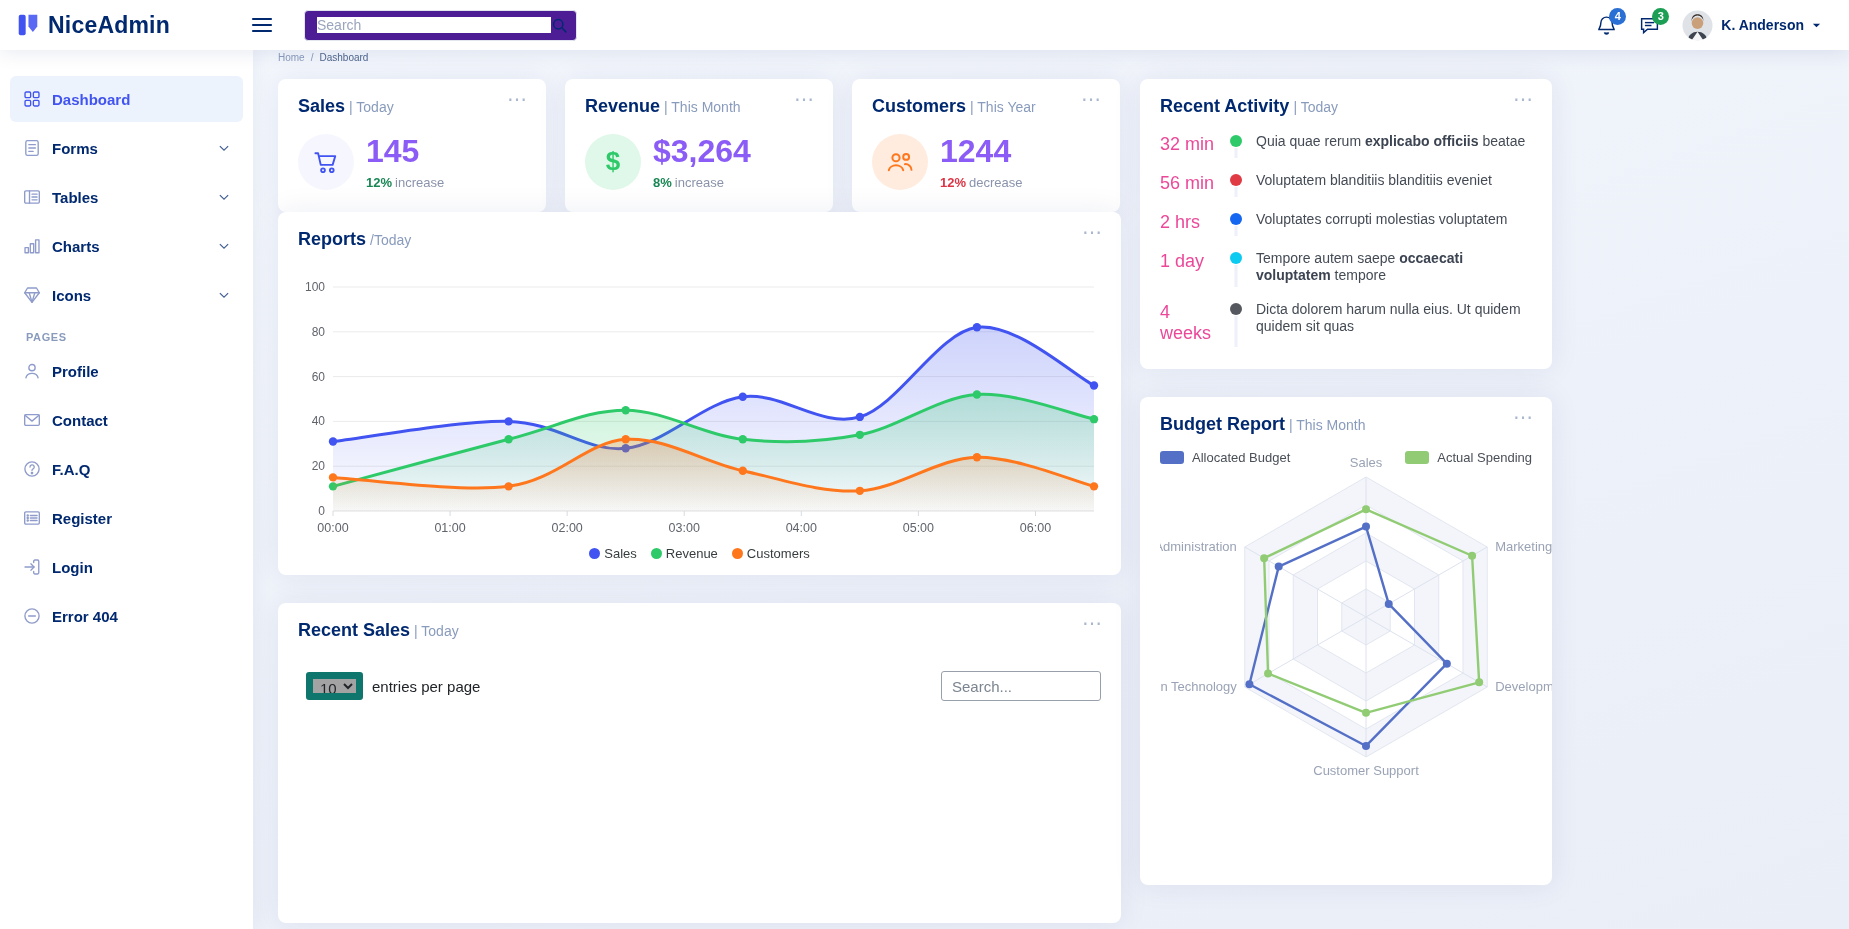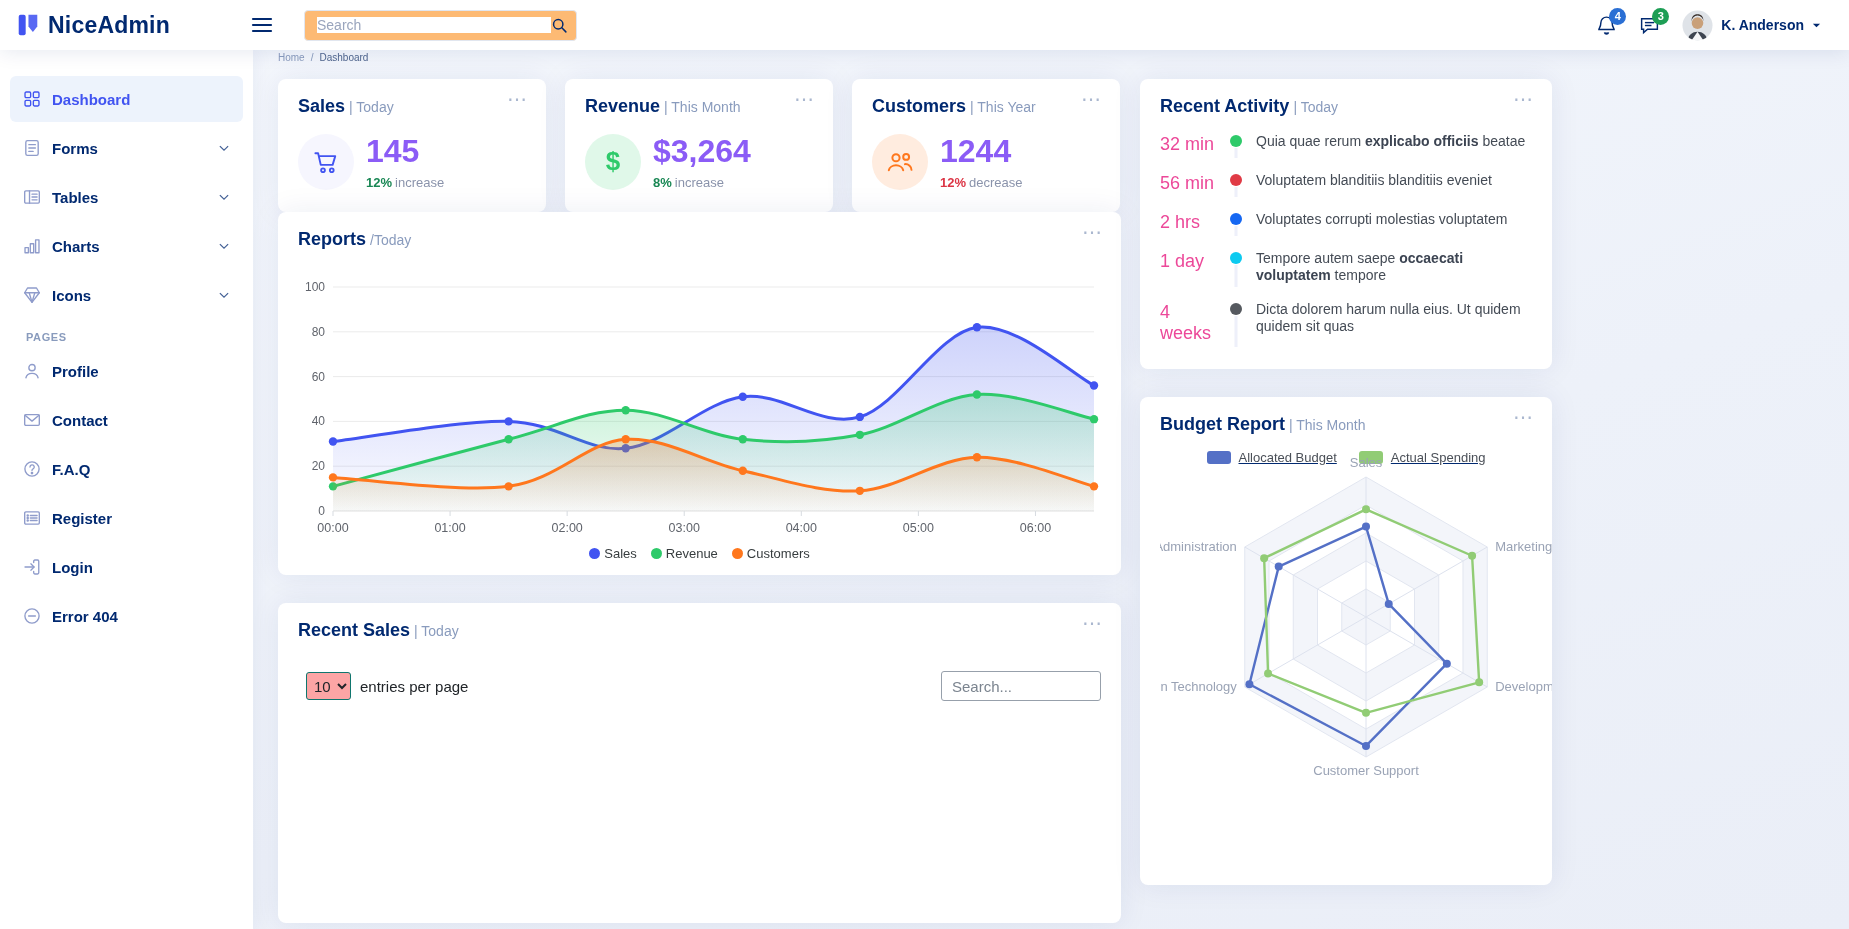--- a/index.html
+++ b/index.html
@@ -9,21 +9,21 @@
     background: linear-gradient(160deg,#f5f8fd 0%, #edf1f9 60%, #eaeef7 100%);
     color:#012970;
   }
   
   header{ position:fixed; top:0; left:0; right:0; height:50px; background:#fff;
     box-shadow:0 2px 20px rgba(1,41,112,.10); display:flex; align-items:center; z-index:20; }
   .logo{ display:flex; align-items:center; gap:7px; width:238px; padding-left:15px; cursor:pointer; }
   .logo span{ font-size:23px; font-weight:bold; color:#012970; letter-spacing:.2px; }
   .hamburger{ cursor:pointer; margin-left:12px; display:flex; }
   .searchbar{ margin-left:30px; width:273px; height:31px; border:1px solid #e1e6ef; border-radius:4px;
-    background:#fdba74; display:flex; align-items:center; padding:0 8px 0 12px; }
+    background:#4c1d95; display:flex; align-items:center; padding:0 8px 0 12px; }
   .searchbar input{ border:none; outline:none; flex:1; font-size:14px; color:#012970; font-family:inherit; }
   .searchbar input::placeholder{ color:#9aa5bd; }
   .header-nav{ margin-left:auto; display:flex; align-items:center; gap:22px; padding-right:28px; }
   .icon-btn{ position:relative; cursor:pointer; display:flex; }
   .badge{ position:absolute; top:-7px; right:-9px; min-width:17px; height:17px; border-radius:9px;
     color:#fff; font-size:11px; font-weight:bold; display:flex; align-items:center; justify-content:center; padding:0 4px; }
   .badge.blue{ background:#2a6fd4; }
   .badge.green{ background:#1d9e55; }
   .profile{ display:flex; align-items:center; gap:8px; cursor:pointer; }
   .profile .pname{ font-size:14px; font-weight:bold; color:#012970; }
@@ -66,39 +66,39 @@
   
   .reports-card{ padding:17px 20px 14px; }
   #reports-chart{ display:block; margin-top:4px; }
   .chart-legend{ display:flex; justify-content:center; gap:14px; margin-top:2px; }
   .chart-legend .entry{ display:flex; align-items:center; gap:4px; font-size:13px; color:#373d3f; cursor:pointer; }
   .chart-legend .ldot{ width:11px; height:11px; border-radius:50%; }
   
   .sales-card{ padding:17px 20px; min-height:320px; }
   .sales-controls{ display:flex; justify-content:space-between; align-items:center; margin-top:30px; }
   .sales-controls .left{ display:flex; align-items:center; gap:9px; margin-left:8px; }
-  .sales-controls select{ height:28px; min-width:42px; border:1px solid #0f766e; border-radius:3px;
-    font-size:15px; color:#212529; padding:0 3px; font-family:inherit; background:#fca5a5; }
+  .sales-controls select{ height:28px; min-width:42px; border:7px solid #0f766e; border-radius:3px;
+    font-size:15px; color:#212529; padding:0 3px; font-family:inherit; background:#a3a3a3; }
   .sales-controls .entries-label{ font-size:15px; color:#212529; }
   .sales-controls input{ height:30px; width:160px; border:1px solid #97a0ab; border-radius:3px;
     padding:0 10px; font-size:15px; font-family:inherit; color:#212529; }
   .sales-controls input::placeholder{ color:#7b848f; }
   
   .activity-card{ padding:17px 20px 8px; }
   .timeline{ margin-top:16px; }
   .tl-item{ display:grid; grid-template-columns:64px 24px 1fr; padding-bottom:17px; position:relative; }
   .tl-time{ font-size:18px; color:#ec4899; padding-top:1px; }
   .tl-col{ position:relative; }
   .tl-line{ position:absolute; left:50%; transform:translateX(-50%); top:15px; bottom:-3px; width:3px; background:#eef0fa; }
   .tl-dot{ position:absolute; left:50%; transform:translateX(-50%); top:2px; width:12px; height:12px; border-radius:50%; }
   .tl-text{ font-size:14px; color:#444b55; line-height:17px; padding-left:8px; }
   .tl-text b{ color:#3c4452; }
   
   .budget-card{ padding:17px 20px 0; overflow:hidden; }
-  .budget-legend{ display:flex; justify-content:center; gap:22px; margin-top:15px;text-decoration:underline; }
+  .budget-legend{ display:flex; justify-content:space-between; gap:22px; margin-top:15px; }
   .budget-legend .entry{ display:flex; align-items:center; gap:8px; font-size:13px; color:#4a4f57; cursor:pointer; }
   .budget-legend .swatch{ width:24px; height:13px; border-radius:3px; }
   #budget-radar{ display:block; margin-top:-10px; }
 </style>
 </head>
 <body>
 
 <header>
   <a class="logo">
     <svg width="26" height="26" viewBox="0 0 28 28">

